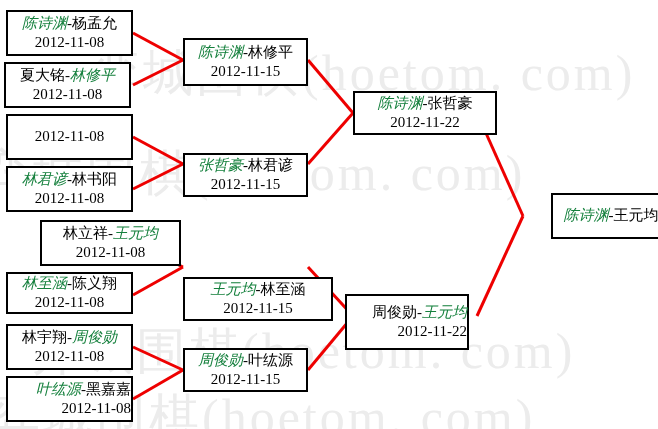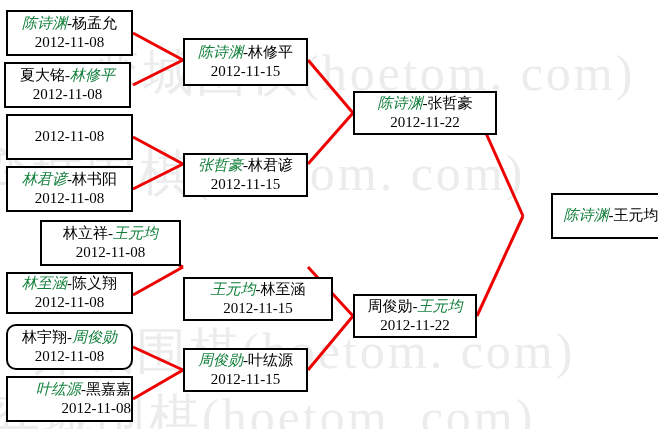--- a/index.html
+++ b/index.html
@@ -66,21 +66,21 @@
     <div class="date">2012-11-08</div>
   </div>
   <div class="match" style="left:0;top:220px;width:141px;height:46px;margin-left:40px;">
     <div class="names"><span>林立祥</span><span>-</span><span class="win">王元均</span></div>
     <div class="date">2012-11-08</div>
   </div>
   <div class="match" style="left:6px;top:272px;width:127px;height:42px;">
     <div class="names"><span class="win">林至涵</span><span>-</span><span>陈义翔</span></div>
     <div class="date">2012-11-08</div>
   </div>
-  <div class="match" style="left:6px;top:324px;width:127px;height:46px;border-radius:10px;">
+  <div class="match" style="left:6px;top:324px;width:127px;height:46px;">
     <div class="names"><span>林宇翔</span><span>-</span><span class="win">周俊勋</span></div>
     <div class="date">2012-11-08</div>
   </div>
   <div class="match" style="left:6px;top:376px;width:127px;height:46px;align-items:flex-end;">
     <div class="names"><span class="win">叶纮源</span><span>-</span><span>黑嘉嘉</span></div>
     <div class="date">2012-11-08</div>
   </div>
 
   <div class="match" style="left:183px;top:38px;width:125px;height:48px;">
     <div class="names"><span class="win">陈诗渊</span><span>-</span><span>林修平</span></div>
@@ -96,21 +96,21 @@
   </div>
   <div class="match" style="left:183px;top:348px;width:125px;height:44px;">
     <div class="names"><span class="win">周俊勋</span><span>-</span><span>叶纮源</span></div>
     <div class="date">2012-11-15</div>
   </div>
 
   <div class="match" style="left:353px;top:91px;width:144px;height:44px;">
     <div class="names"><span class="win">陈诗渊</span><span>-</span><span>张哲豪</span></div>
     <div class="date">2012-11-22</div>
   </div>
-  <div class="match" style="left:353px;top:294px;width:124px;height:44px;">
+  <div class="match" style="left:345px;top:294px;width:124px;height:56px;align-items:flex-end;">
     <div class="names"><span>周俊勋</span><span>-</span><span class="win">王元均</span></div>
     <div class="date">2012-11-22</div>
   </div>
 
   <div class="match" style="left:551px;top:193px;width:120px;height:46px;">
     <div class="names"><span class="win">陈诗渊</span><span>-</span><span>王元均</span></div>
   </div>
 
 </div>
 

